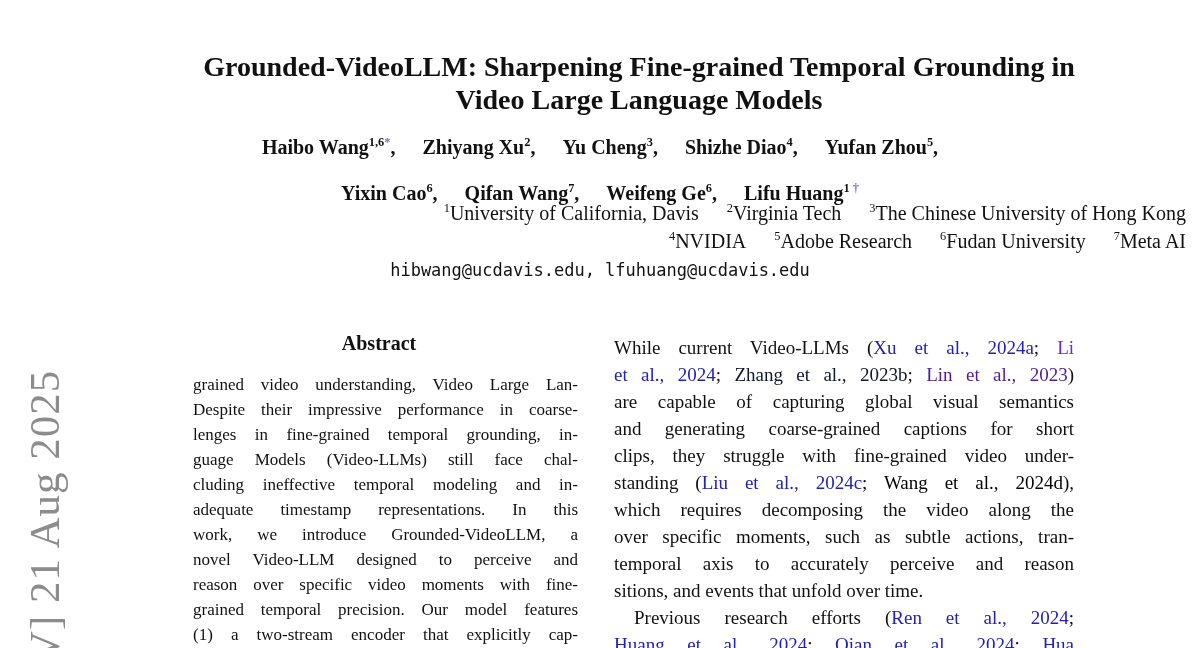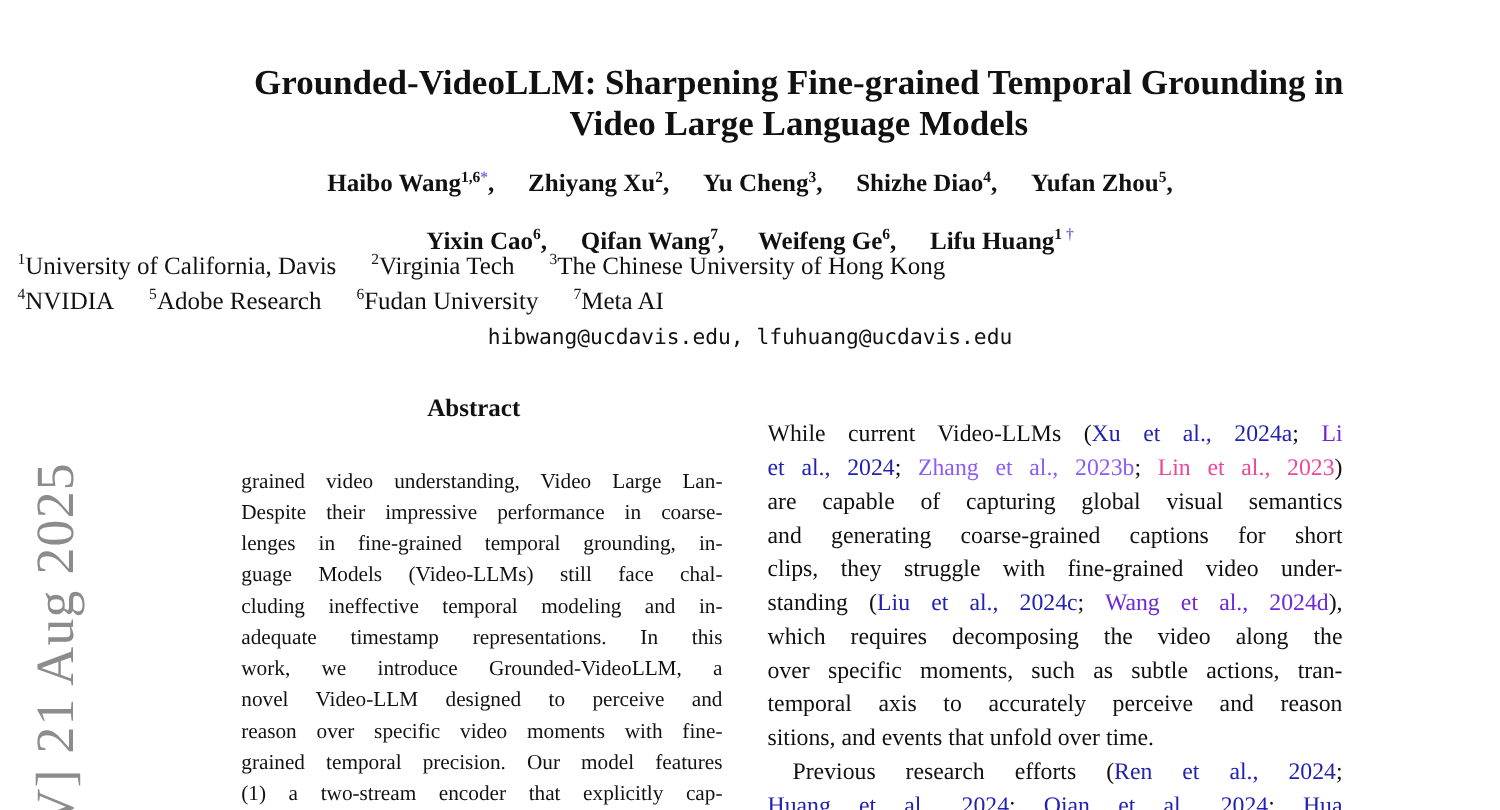--- a/index.html
+++ b/index.html
@@ -20,32 +20,32 @@
   .authors-line{
     position:absolute;left:0;width:100%;text-align:center;
     font-weight:bold;font-size:20px;white-space:nowrap;
   }
   #authors1{top:136px}
   #authors2{top:182px}
   .author{margin-right:27px}
   .author:last-child{margin-right:0}
   sup{font-size:0.62em;vertical-align:super;line-height:0;}
   .affil-line{
-    position:absolute;left:0;width:100%;text-align:left;
+    position:absolute;left:0;width:100%;text-align:right;
     font-size:20px;white-space:nowrap;
   }
   #affils1{top:202px}
   #affils2{top:230px}
   .affil{margin:0 14px}
   .emails{
     position:absolute;top:260px;left:0;width:100%;text-align:center;
     font-family:"DejaVu Sans Mono","Liberation Mono",monospace;font-size:17px;
   }
   .abstract-head{
-    position:absolute;top:316px;left:178px;width:402px;text-align:center;
+    position:absolute;top:332px;left:178px;width:402px;text-align:center;
     font-weight:bold;font-size:20px;
   }
   .abstract-body{
     position:absolute;top:372px;left:193px;width:385px;font-size:17px;
   }
   .aline{
     height:25px;line-height:25px;overflow:hidden;
     text-align:justify;text-align-last:justify;text-justify:inter-word;
   }
   .intro-col{
@@ -89,25 +89,25 @@
       <div class="aline">adequate timestamp representations. In this</div>
       <div class="aline">work, we introduce Grounded-VideoLLM, a</div>
       <div class="aline">novel Video-LLM designed to perceive and</div>
       <div class="aline">reason over specific video moments with fine-</div>
       <div class="aline">grained temporal precision. Our model features</div>
       <div class="aline">(1) a two-stream encoder that explicitly cap-</div>
     </div>
 
   <div class="intro-col" id="introCol">
       <div class="iline">While current Video-LLMs (<span style="color: rgb(34, 34, 178);">Xu et al., 2024a</span>; <span style="color: #6d28d9;">Li</span></div>
-      <div class="iline"><span style="color: rgb(34, 34, 178);">et al., 2024</span>; <span style="color: #8b5cf6;">Zhang et al., 2023b</span>; <span style="color: #ec4899;">Lin et al., 2023</span>)</div>
+      <div class="iline"><span style="color: rgb(34, 34, 178);">et al., 2024</span>; <span style="color: #0f172a;">Zhang et al., 2023b</span>; <span style="color: #4c1d95;">Lin et al., 2023</span>)</div>
       <div class="iline">are capable of capturing global visual semantics</div>
       <div class="iline">and generating coarse-grained captions for short</div>
       <div class="iline">clips, they struggle with fine-grained video under-</div>
-      <div class="iline">standing (<span style="color: rgb(34, 34, 178);">Liu et al., 2024c</span>; <span style="color: #6d28d9;">Wang et al., 2024d</span>),</div>
+      <div class="iline">standing (<span style="color: rgb(34, 34, 178);">Liu et al., 2024c</span>; <span style="color: #000000;">Wang et al., 2024d</span>),</div>
       <div class="iline">which requires decomposing the video along the</div>
       <div class="iline">over specific moments, such as subtle actions, tran-</div>
       <div class="iline">temporal axis to accurately perceive and reason</div>
       <div class="iline nojust">sitions, and events that unfold over time.</div>
       <div class="iline indent">Previous research efforts (<span style="color: rgb(34, 34, 178);">Ren et al., 2024</span>;</div>
       <div class="iline"><span style="color: rgb(34, 34, 178);">Huang et al., 2024</span>; <span style="color: rgb(34, 34, 178);">Qian et al., 2024</span>; <span style="color: rgb(34, 34, 178);">Hua</span></div>
     </div>
 
 </div>
 

